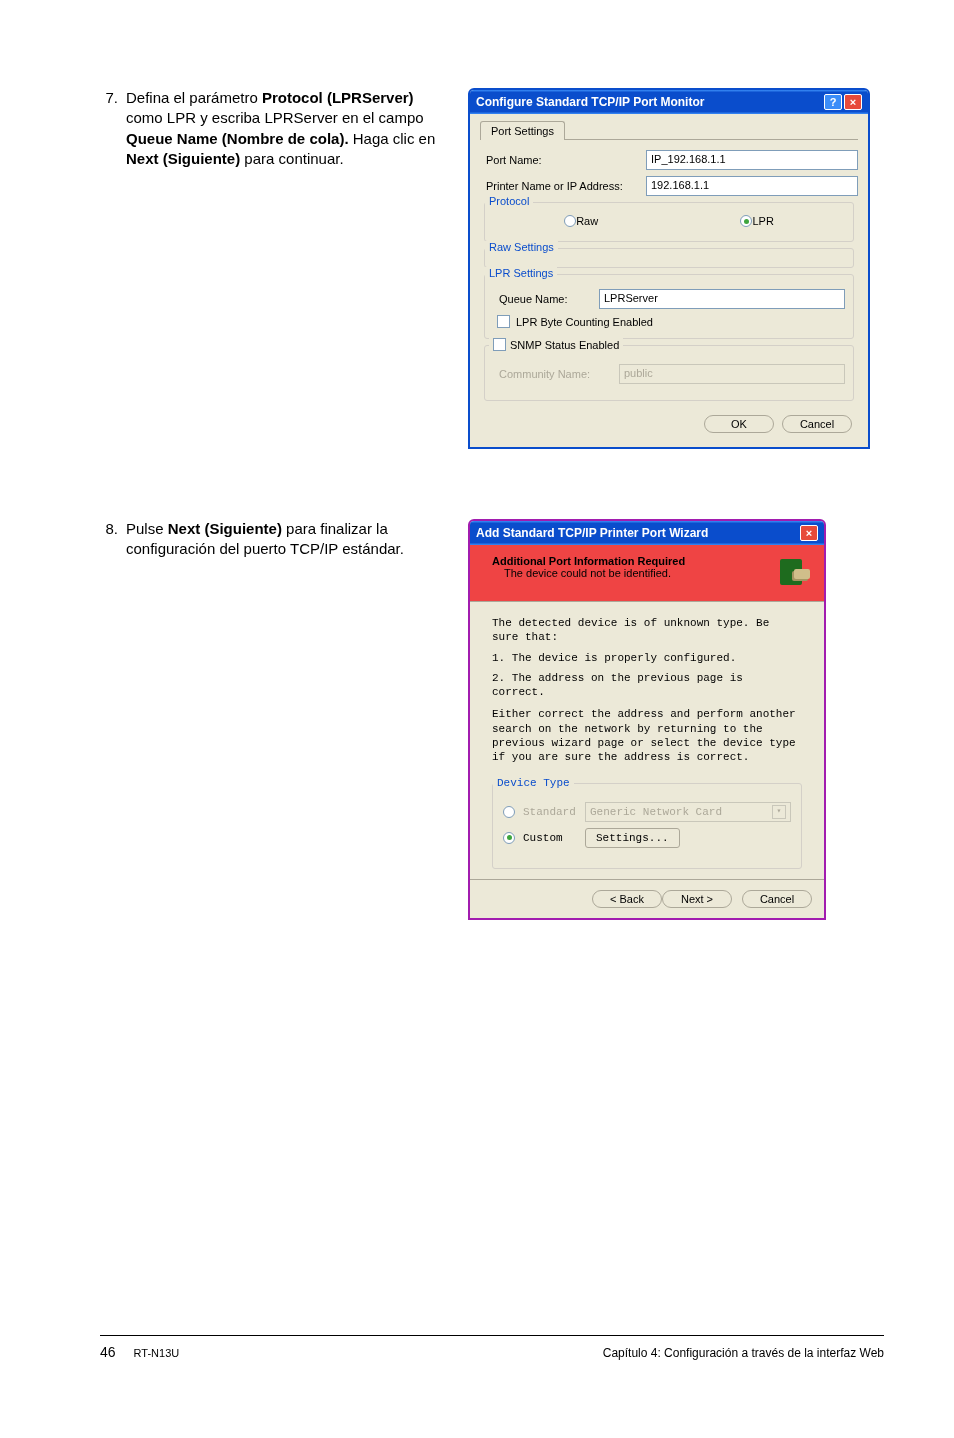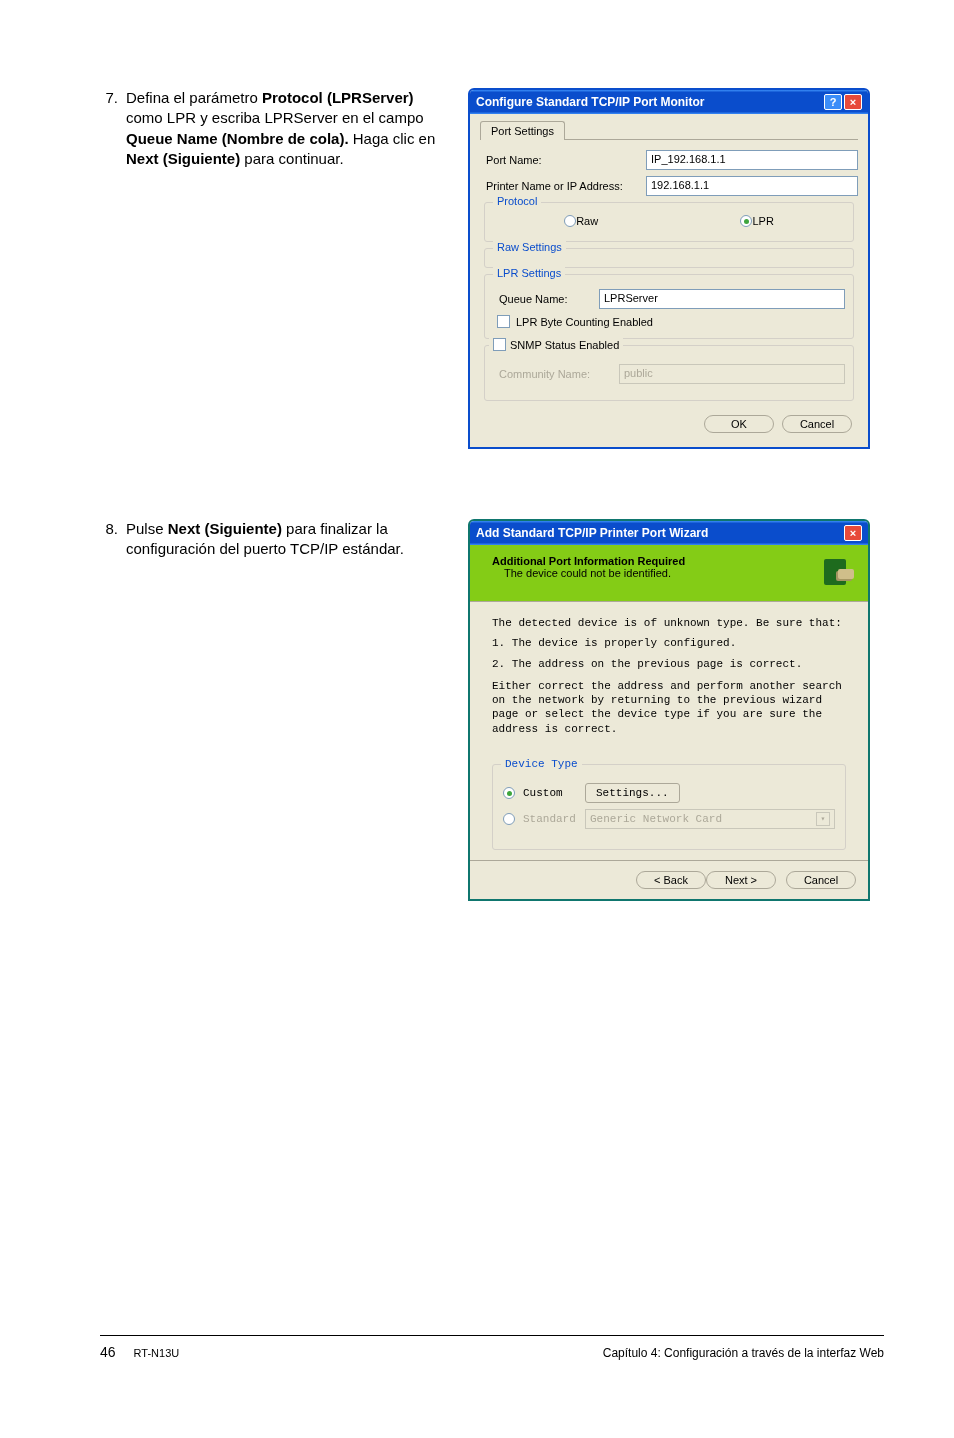--- a/index.html
+++ b/index.html
@@ -96,21 +96,21 @@
   .text-input.disabled { background: #ece9d8; color: #aca899; border-color: #c9c7ba; }
   .groupbox {
     border: 1px solid #d4d0c8;
     border-radius: 3px;
     margin: 6px 4px;
     padding: 8px 8px 10px 8px;
     position: relative;
   }
   .groupbox-title {
     position: absolute;
-    top: -8px; left: 8px;
+    top: -8px; left: 0;
     background: #ece9d8;
     padding: 0 4px;
     color: #0a4dcc;
     font-size: 11px;
   }
   .protocol-row { display: flex; justify-content: space-around; padding: 4px 0; }
   .radio-opt { display: flex; align-items: center; gap: 0; }
   .radio {
     width: 12px; height: 12px; border-radius: 50%;
     border: 1px solid #7f9db9; background: #fff;
@@ -133,29 +133,29 @@
     border-radius: 9px;
     padding: 2px 0;
     width: 70px;
     text-align: center;
     font-size: 11px;
   }
   .disabled-text { color: #aca899; }
 
   
   .dialog2 {
-    width: 402px;
-    border: 2px solid #0f766e;
+    width: 358px;
+    border: 2px solid #a21caf;
     border-radius: 6px 6px 0 0;
     background: #ece9d8;
     font-size: 11px;
   }
   .dialog2-body { background: #ece9d8; }
   .wizard-header {
-    background: #84cc16;
+    background: #ef4444;
     display: flex;
     justify-content: space-between;
     padding: 10px 14px 10px 22px;
     border-bottom: 1px solid #aca899;
   }
   .wizard-header-text { font-size: 11px; }
   .wizard-header-title { font-weight: bold; }
   .wizard-icon {
     width: 36px; height: 36px; position: relative;
   }
@@ -166,21 +166,21 @@
   .wizard-icon::after {
     content: ""; position: absolute; right: 0; top: 14px;
     width: 16px; height: 10px; background: #d0be8a; border-radius: 2px;
     box-shadow: -2px 2px 0 #a59562;
   }
   .wizard-inner { padding: 14px 22px 10px 22px; line-height: 1.3; font-family: Liberation Mono, monospace; }
   .wizard-inner p { margin-bottom: 6px; }
   .device-type-box {
     border: 1px solid #d4d0c8;
     border-radius: 3px;
-    margin-top: 28px;
+    margin-top: 18px;
     padding: 12px 10px 14px 10px;
     position: relative;
   }
   .dt-row { display: flex; align-items: center; gap: 8px; margin: 6px 0; }
   .combo {
     flex: 1;
     border: 1px solid #c9c7ba;
     background: #ece9d8;
     padding: 2px 4px;
     height: 20px;
@@ -333,32 +333,32 @@
         </div>
         <div class="wizard-inner">
           <p>The detected device is of unknown type. Be sure that:</p>
           <p>1.  The device is properly configured.</p>
           <p>2.  The address on the previous page is correct.</p>
           <p style="margin-top:8px">Either correct the address and perform another search on the network by returning to the previous wizard page or select the device type if you are sure the address is correct.</p>
 
           <div class="device-type-box">
             <div class="groupbox-title">Device Type</div>
             <div class="dt-row">
-              <div class="radio checked"></div>
-              <span style="width:54px">Custom</span>
-              <div class="small-btn">Settings...</div>
-            </div>
-            <div class="dt-row">
               <div class="radio"></div>
               <span style="width:54px" class="disabled-text">Standard</span>
               <div class="combo">
                 <span>Generic Network Card</span>
                 <div class="combo-arrow">▾</div>
               </div>
             </div>
+            <div class="dt-row">
+              <div class="radio checked"></div>
+              <span style="width:54px">Custom</span>
+              <div class="small-btn">Settings...</div>
+            </div>
           </div>
         </div>
         <div class="wizard-buttons">
           <div class="win-btn">&lt; Back</div>
           <div class="win-btn" style="margin-left:0">Next &gt;</div>
           <div class="gap"></div>
           <div class="win-btn">Cancel</div>
         </div>
       </div>
     </div>

